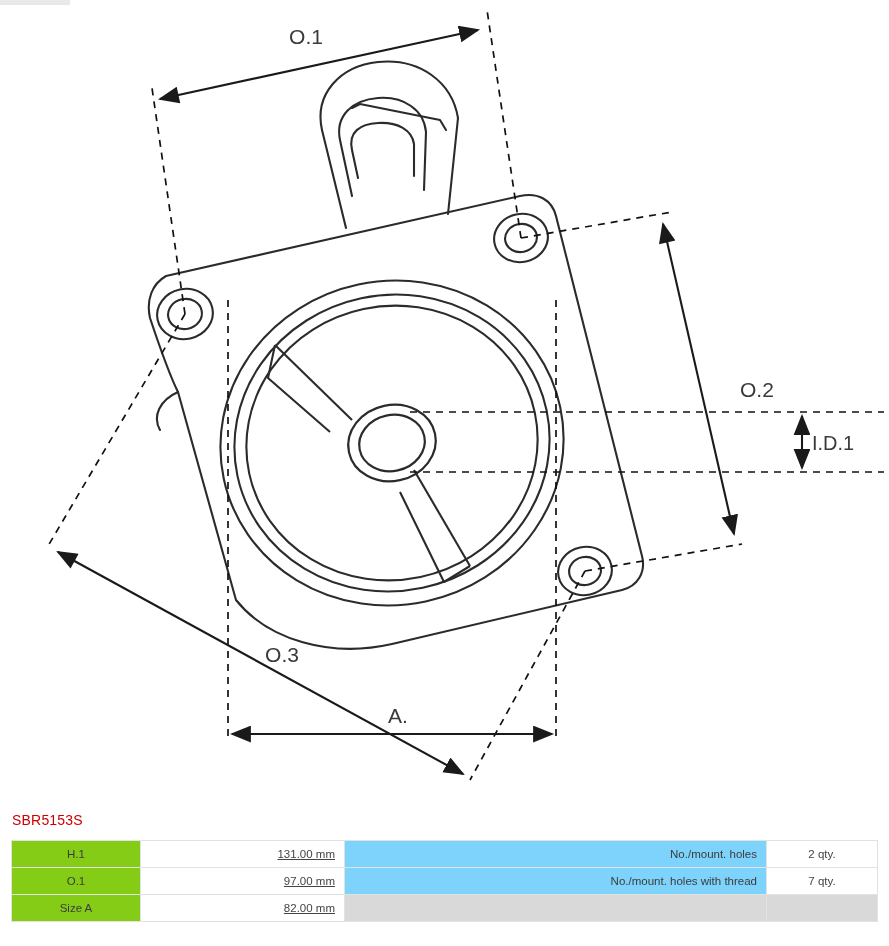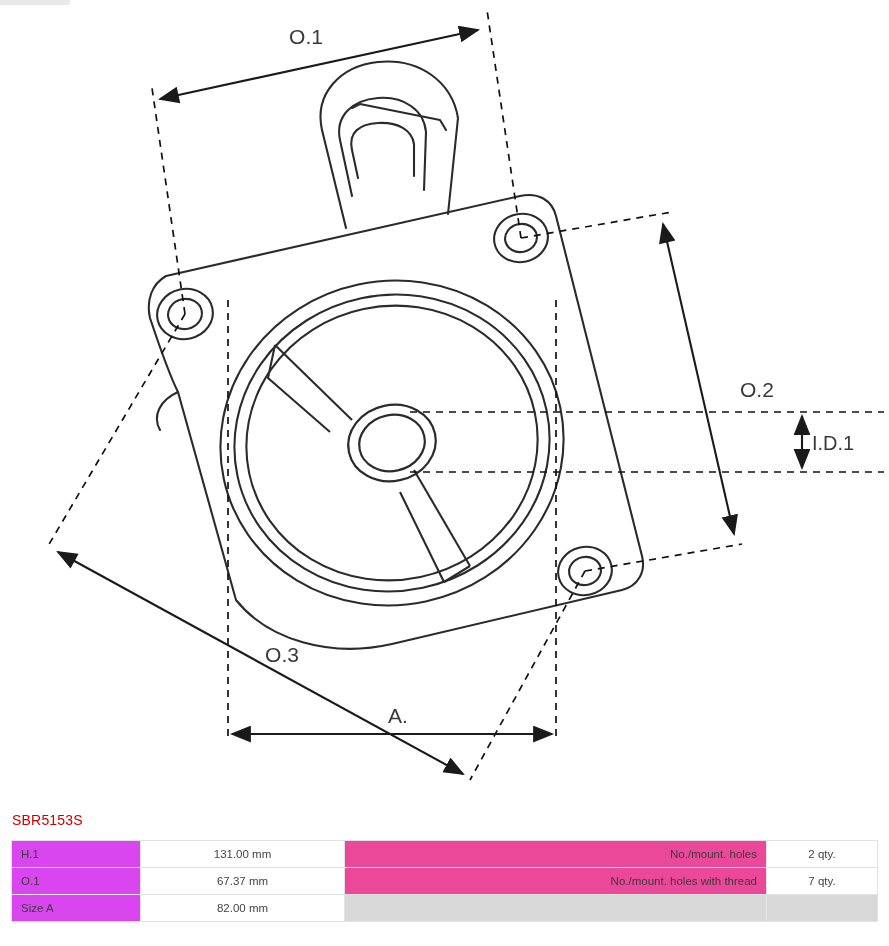--- a/index.html
+++ b/index.html
@@ -56,31 +56,32 @@
     color: #444444;
   }
   .spec-table td {
     border: 1px solid #e2e2e2;
     height: 26px;
     padding: 0 9px;
     vertical-align: middle;
   }
   .c-label {
     width: 110px;
-    background: #d946ef;
-    text-align: left;
+    background: #84cc16;
+    text-align: center;
     color: #3c3c3c;
   }
   .c-value {
     width: 185px;
     background: #ffffff;
-    text-align: center;
+    text-align: right;
+    text-decoration: underline;
   }
   .c-label2 {
-    background: #ec4899;
+    background: #7dd3fc;
     text-align: right;
     color: #3c3c3c;
   }
   .c-value2 {
     width: 92px;
     background: #ffffff;
     text-align: center;
   }
   .c-empty {
     background: #d9d9d9;
@@ -199,21 +200,21 @@
   <table class="spec-table">
     <tbody>
       <tr>
         <td class="c-label">H.1</td>
         <td class="c-value">131.00 mm</td>
         <td class="c-label2">No./mount. holes</td>
         <td class="c-value2">2 qty.</td>
       </tr>
       <tr>
         <td class="c-label">O.1</td>
-        <td class="c-value">67.37 mm</td>
+        <td class="c-value">97.00 mm</td>
         <td class="c-label2">No./mount. holes with thread</td>
         <td class="c-value2">7 qty.</td>
       </tr>
       <tr>
         <td class="c-label">Size A</td>
         <td class="c-value">82.00 mm</td>
         <td class="c-empty"></td>
         <td class="c-empty"></td>
       </tr>
     </tbody>

